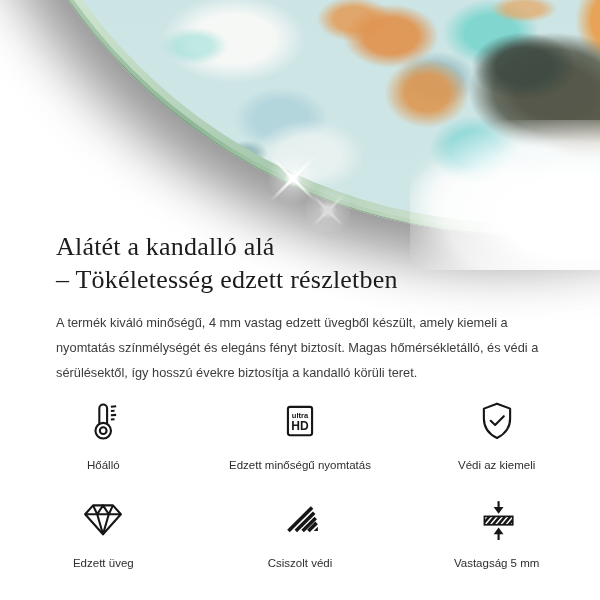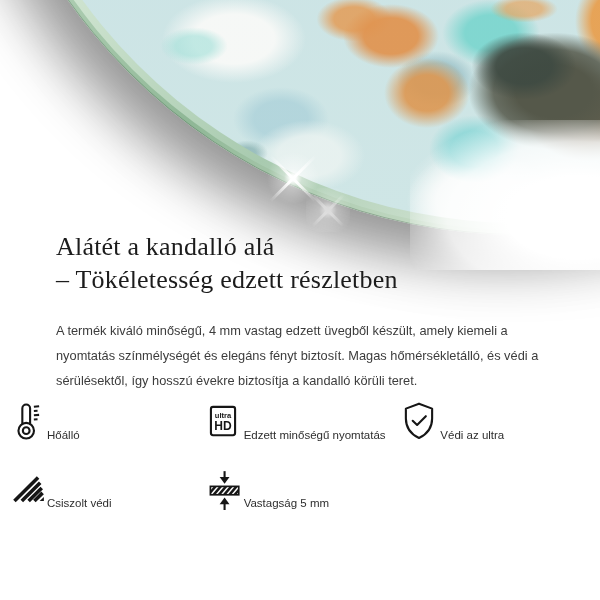--- a/index.html
+++ b/index.html
@@ -42,27 +42,27 @@
   .sparkle.small{left:306px;top:188px;width:44px;height:44px;opacity:0.6;}
   .sparkle::before,.sparkle::after{content:"";position:absolute;left:0;right:0;top:50%;height:2.5px;margin-top:-1px;
     background:linear-gradient(90deg,transparent,#ffffff 42% 58%,transparent);}
   .sparkle::before{transform:rotate(45deg);}
   .sparkle::after{transform:rotate(-45deg);}
   
   .content{position:absolute;left:16px;top:230px;width:600px;box-sizing:border-box;padding:0 40px;z-index:6;}
   .title{font-family:"Liberation Serif",serif;font-weight:400;color:#1c1c1c;
     font-size:26px;line-height:33px;letter-spacing:0.2px;margin:0;}
   .title span{display:block;}
-  .description{margin:22px 0 0 0;width:508px;font-size:12.8px;line-height:25px;color:#3c3c3c;}
+  .description{margin:14px 0 0 0;width:508px;font-size:12.8px;line-height:25px;color:#3c3c3c;}
   
   .features{position:absolute;left:0;top:400px;width:600px;box-sizing:border-box;padding:0 5px;z-index:6;
     display:grid;grid-template-columns:repeat(3,1fr);row-gap:26px;}
-  .feature{display:flex;flex-direction:row;align-items:center;}
+  .feature{display:flex;flex-direction:column;align-items:center;justify-content:space-between;}
   .feature svg{width:42px;height:42px;display:block;}
-  .feature-label{margin-top:27px;font-size:11.5px;line-height:14px;color:#2e2e2e;text-align:center;}
+  .feature-label{margin-top:16px;font-size:11.5px;line-height:14px;color:#2e2e2e;text-align:center;}
   .ico{stroke:#161616;fill:none;stroke-width:2;}
   .ico-txt{fill:#161616;font-family:"Liberation Sans",sans-serif;font-weight:bold;}
 </style>
 </head>
 <body>
 
 <div class="page">
 
   <div class="glass-circle">
     <div class="glass-mid"></div>
@@ -104,23 +104,34 @@
         <text class="ico-txt" x="20" y="29" font-size="11.5" text-anchor="middle">HD</text>
       </svg>
       <span class="feature-label">Edzett minőségű nyomtatás</span>
     </div>
 
     <div class="feature">
       <svg viewBox="0 0 40 40">
         <path class="ico" stroke-linejoin="round" d="M20 3.5 L32.5 8.2 L32.5 17.5 C32.5 26.5 27.5 32.5 20 36.2 C12.5 32.5 7.5 26.5 7.5 17.5 L7.5 8.2 Z"></path>
         <path class="ico" stroke-width="2.2" stroke-linecap="round" stroke-linejoin="round" d="M14 19.8 L18.2 23.8 L26.5 15.4"></path>
       </svg>
-      <span class="feature-label">Védi az ultra</span>
+      <span class="feature-label">Védi az kiemeli</span>
     </div>
 
+    <div class="feature">
+      <svg viewBox="0 0 40 40">
+        <g class="ico" stroke-width="1.8" stroke-linejoin="round">
+          <path d="M10.5 7 L29.5 7 L37 15.5 L20 34.5 L3 15.5 Z"></path>
+          <path d="M3 15.5 L37 15.5"></path>
+          <path d="M10.5 7 L14.5 15.5 L20 7 L25.5 15.5 L29.5 7"></path>
+          <path d="M14.5 15.5 L20 34.5 L25.5 15.5"></path>
+        </g>
+      </svg>
+      <span class="feature-label">Edzett üveg</span>
+    </div>
 
     <div class="feature">
       <svg viewBox="0 0 40 40">
         <g stroke="#161616" stroke-width="3.4">
           <line x1="9" y1="31.5" x2="31.5" y2="9"></line>
           <line x1="16" y1="31.5" x2="33.5" y2="14"></line>
           <line x1="22.5" y1="31.5" x2="35" y2="19"></line>
           <line x1="28" y1="31.5" x2="35.8" y2="23.7"></line>
         </g>
         <polygon points="33,31.5 37,27.5 37,31.5" fill="#161616"></polygon>

